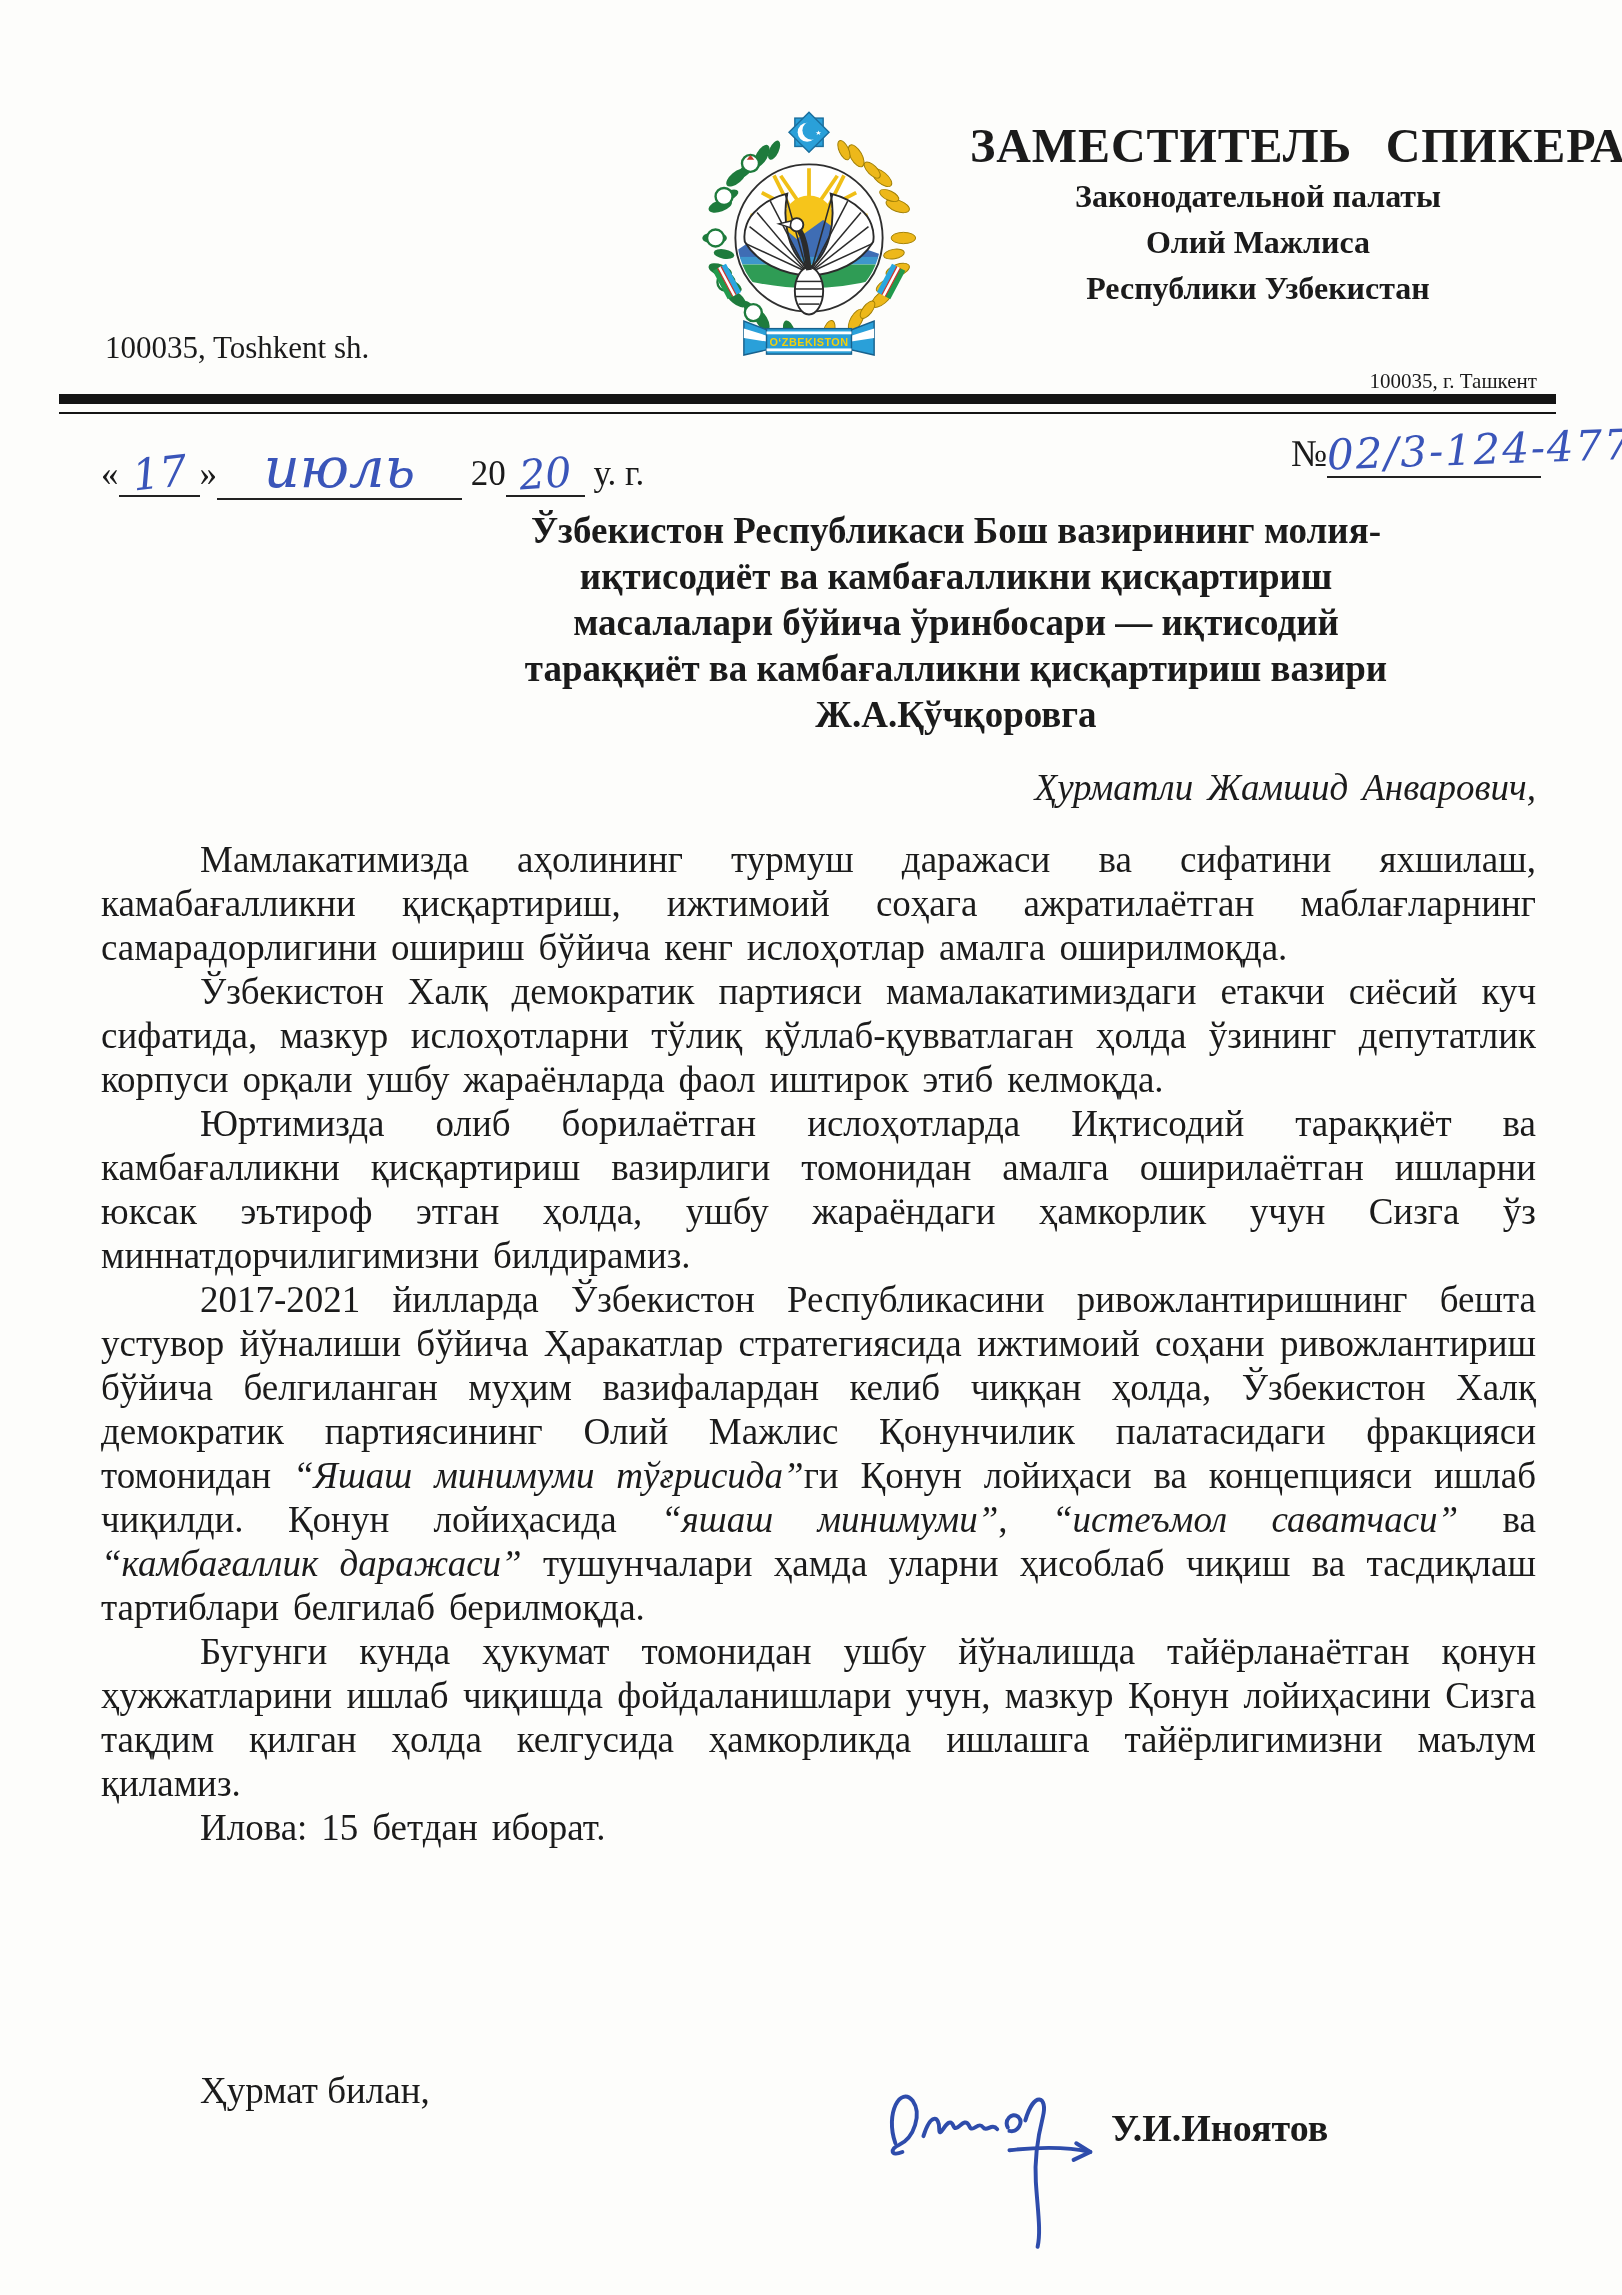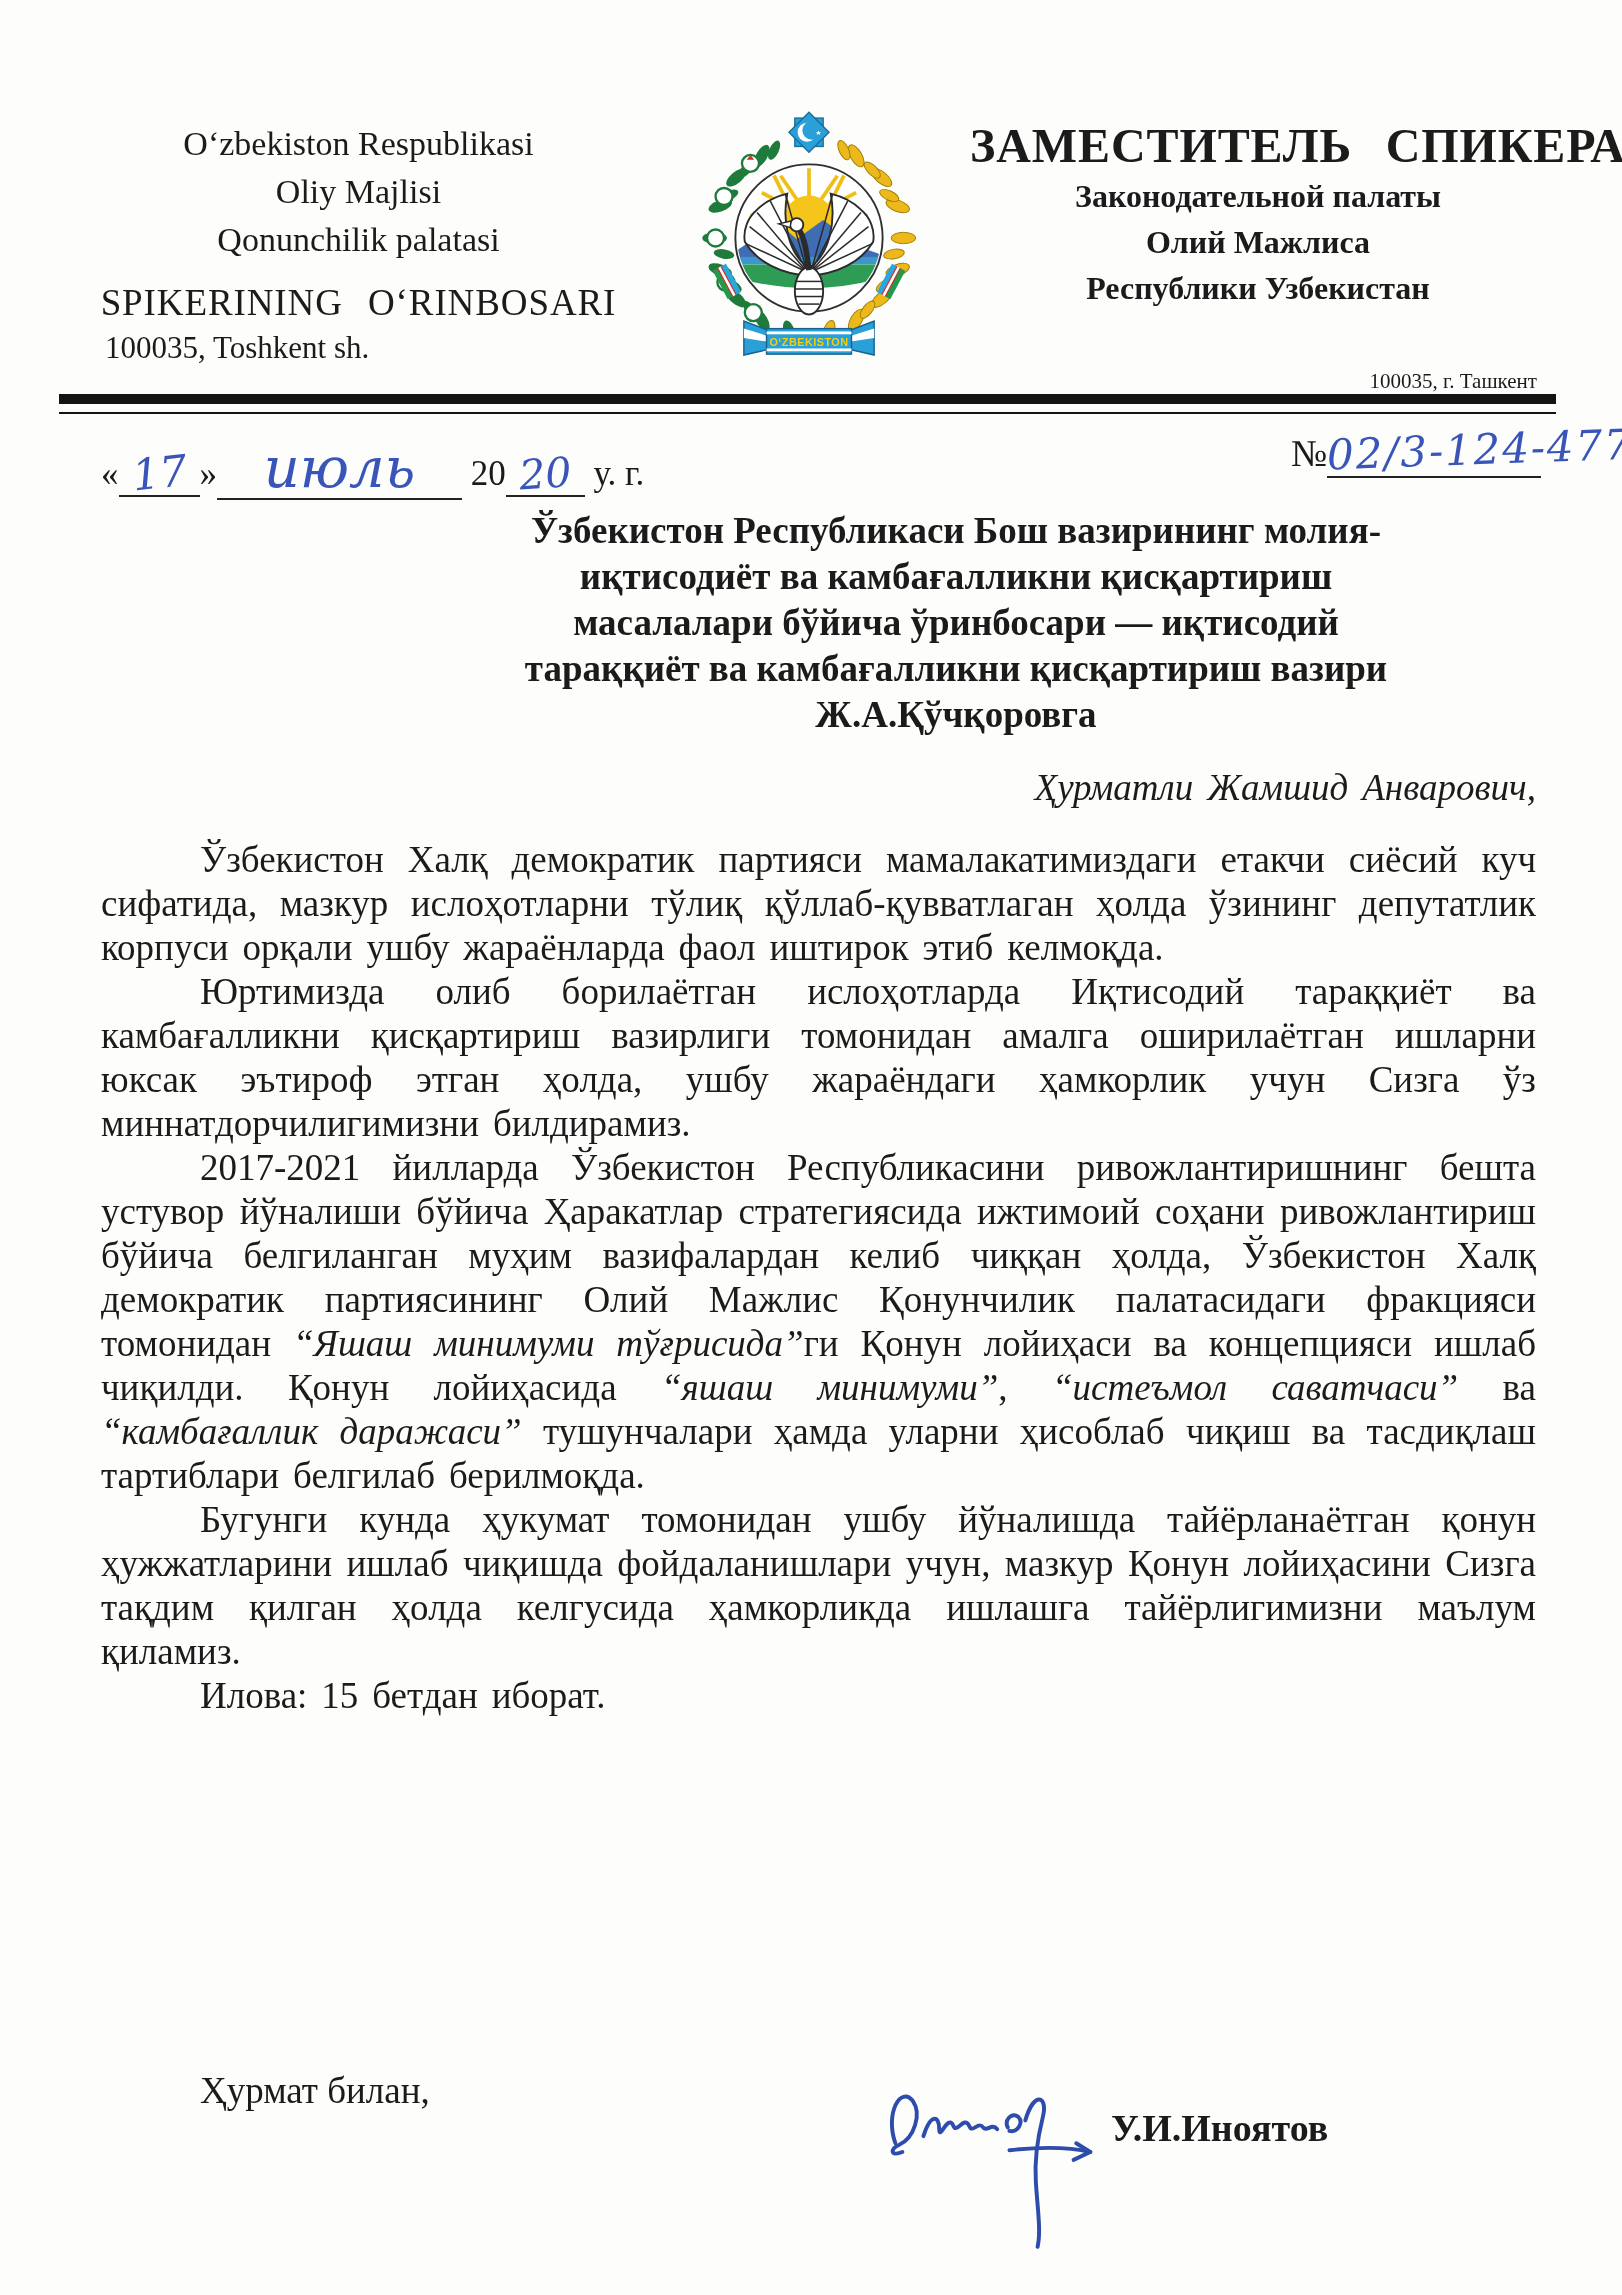--- a/index.html
+++ b/index.html
@@ -48,26 +48,20 @@
   
   .closing{position:absolute;left:200px;top:2069px;font-size:37px;}
   .signer{position:absolute;left:1111px;top:2106px;font-size:38px;font-weight:bold;}
   .sig-svg{position:absolute;left:869px;top:2057px;width:281px;height:197px;}
 </style>
 </head>
 <body>
 
 <div class="page">
 
-  <div class="lh-left">
-    <div>O‘zbekiston Respublikasi</div>
-    <div>Oliy Majlisi</div>
-    <div>Qonunchilik palatasi</div>
-    <div class="org-title">SPIKERINING O‘RINBOSARI</div>
-  </div>
   <div class="lh-addr-left">100035, Toshkent sh.</div>
 
   <svg class="emblem" viewBox="0 0 250 280">
     <defs>
         <clipPath id="inner">
           <circle cx="125" cy="140" r="76"></circle>
         </clipPath>
       </defs>
 
     <g>
@@ -230,20 +224,21 @@
   <div class="addressee">
     <div>Ўзбекистон Республикаси Бош вазирининг молия-</div>
     <div>иқтисодиёт ва камбағалликни қисқартириш</div>
     <div>масалалари бўйича ўринбосари — иқтисодий</div>
     <div>тараққиёт ва камбағалликни қисқартириш вазири</div>
     <div>Ж.А.Қўчқоровга</div>
   </div>
 
   <div class="body">
     <p class="salutation">Ҳурматли Жамшид Анварович,</p>
+    <p>Мамлакатимизда аҳолининг турмуш даражаси ва сифатини яхшилаш, камабағалликни қисқартириш, ижтимоий соҳага ажратилаётган маблағларнинг самарадорлигини ошириш бўйича кенг ислоҳотлар амалга оширилмоқда.</p>
     <p>Ўзбекистон Халқ демократик партияси мамалакатимиздаги етакчи сиёсий куч сифатида, мазкур ислоҳотларни тўлиқ қўллаб-қувватлаган ҳолда ўзининг депутатлик корпуси орқали ушбу жараёнларда фаол иштирок этиб келмоқда.</p>
     <p>Юртимизда олиб борилаётган ислоҳотларда Иқтисодий тараққиёт ва камбағалликни қисқартириш вазирлиги томонидан амалга оширилаётган ишларни юксак эътироф этган ҳолда, ушбу жараёндаги ҳамкорлик учун Сизга ўз миннатдорчилигимизни билдирамиз.</p>
     <p><span>2017-2021 йилларда Ўзбекистон Республикасини ривожлантиришнинг бешта устувор йўналиши бўйича Ҳаракатлар стратегиясида ижтимоий соҳани ривожлантириш бўйича белгиланган муҳим вазифалардан келиб чиққан ҳолда, Ўзбекистон Халқ демократик партиясининг Олий Мажлис Қонунчилик палатасидаги фракцияси томонидан </span><span class="it">“Яшаш минимуми тўғрисида”</span><span>ги Қонун лойиҳаси ва концепцияси ишлаб чиқилди. Қонун лойиҳасида </span><span class="it">“яшаш минимуми”</span><span>, </span><span class="it">“истеъмол саватчаси”</span><span> ва </span><span class="it">“камбағаллик даражаси”</span><span> тушунчалари ҳамда уларни ҳисоблаб чиқиш ва тасдиқлаш тартиблари белгилаб берилмоқда.</span></p>
     <p>Бугунги кунда ҳукумат томонидан ушбу йўналишда тайёрланаётган қонун ҳужжатларини ишлаб чиқишда фойдаланишлари учун, мазкур Қонун лойиҳасини Сизга тақдим қилган ҳолда келгусида ҳамкорликда ишлашга тайёрлигимизни маълум қиламиз.</p>
     <p>Илова: 15 бетдан иборат.</p>
   </div>
 
   <div class="closing">Ҳурмат билан,</div>
 
   <svg class="sig-svg" viewBox="0 0 320 220">

